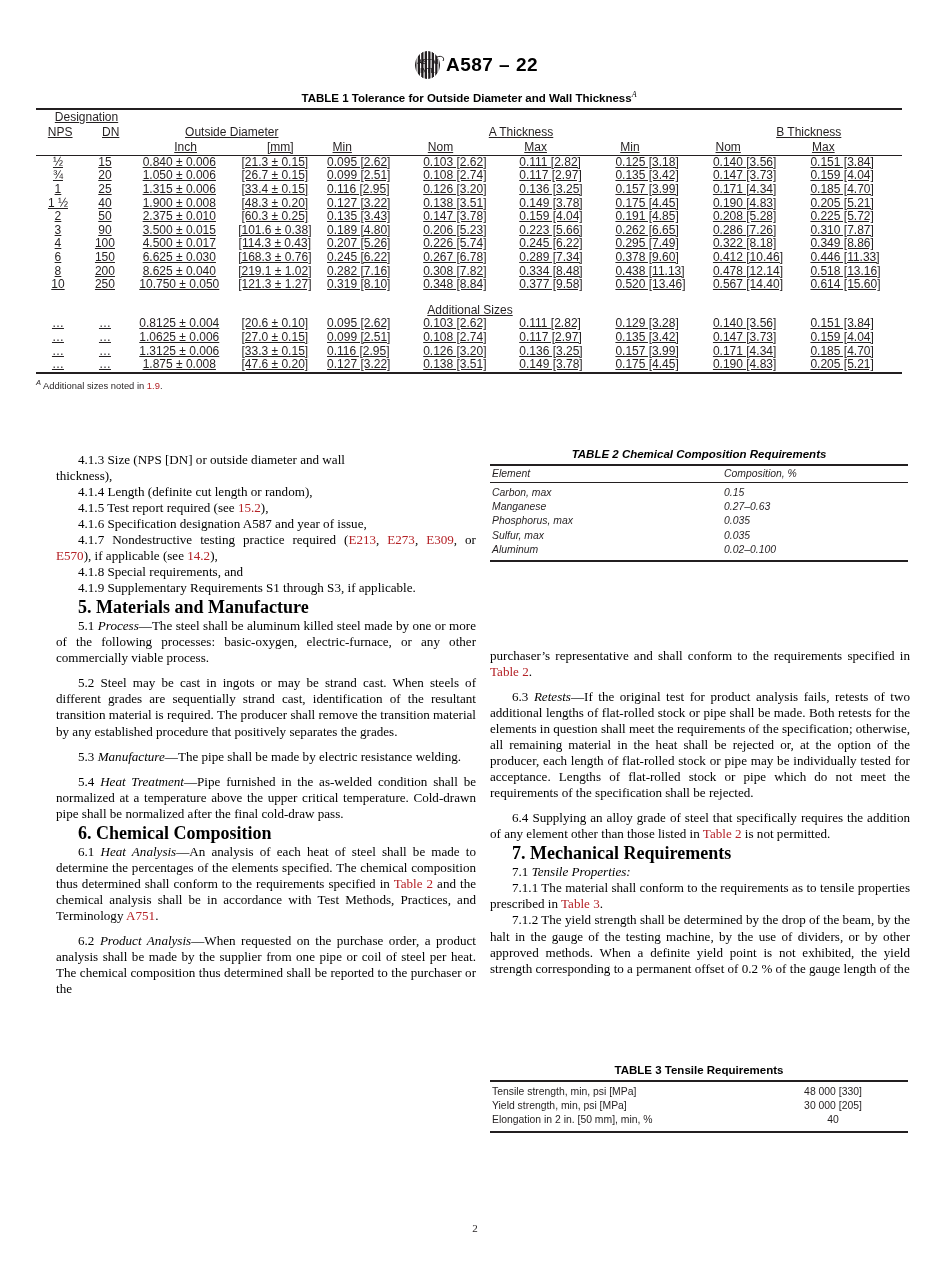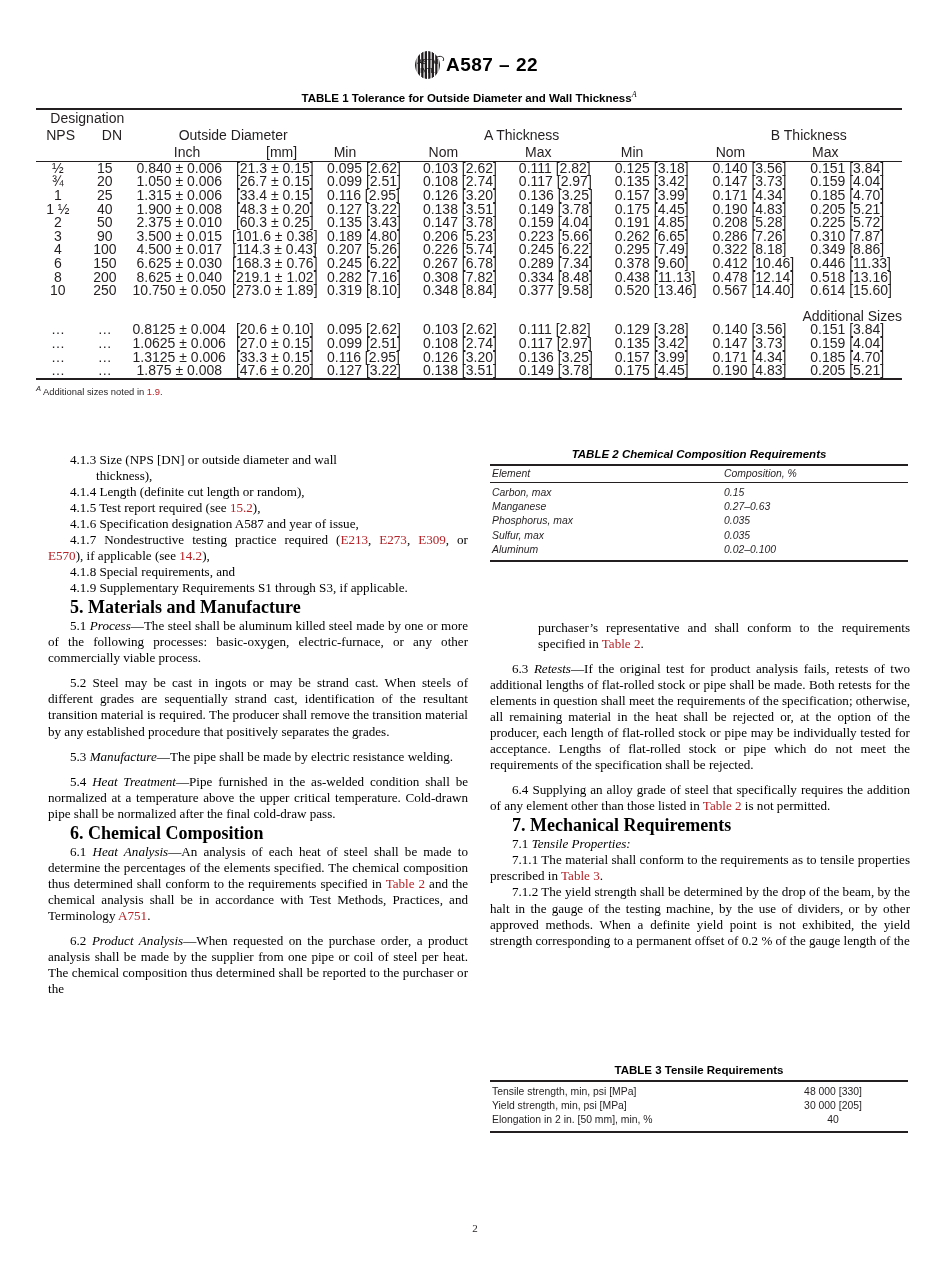--- a/index.html
+++ b/index.html
@@ -31,58 +31,59 @@
     font-weight:bold; font-size:11.5px; text-align:center;
     padding-bottom:4px;
   }
   .tbl-caption sup { font-family:"Liberation Serif", serif; font-style:italic; font-size:8px; font-weight:normal;}
   .rule-thick { border-top:2.2px solid #231f20; }
   .rule-thin  { border-top:1px solid #231f20; }
 
   table.t1 {
     width:100%; border-collapse:collapse;
     font-family:"Liberation Sans", sans-serif;
-    font-size:14px;
+    font-size:12px;
     color:#231f20;
+    text-decoration:underline;
   }
   table.t1 td, table.t1 th { padding:0; font-weight:normal; vertical-align:bottom; }
   .t1 .hdr-row td { padding-bottom:1px; }
   .t1 .row td { height:13.6px; line-height:13.6px; }
   .c-nps { width:52px; text-align:center; }
   .c-dn  { width:58px; text-align:center; }
   .c-inch{ width:115px; text-align:center; }
   .c-mm  { width:108px; text-align:center; }
   .c-num { width:106px; text-align:left; padding-left:6px !important; }
   .hdr-desig { text-align:center; }
   .t1 .spacer td { height:12px; }
-  .addl { text-align:right; padding-left:2px !important; }
+  .addl { text-align:center; padding-left:2px !important; }
   .dots { text-align:center; color:#231f20; }
 
   .t1-foot {
     font-family:"Liberation Sans", sans-serif;
     font-size:9.4px; color:#231f20;
     padding-top:4px;
   }
   .t1-foot sup { font-style:italic; font-size:7.5px; }
   .lnk { color:#b42126; }
 
   
   .col {
     position:absolute; width:420px;
     font-family:"Liberation Serif", serif;
     font-size:13.1px; line-height:1.225;
     text-align:justify;
     color:#000;
   }
-  .col-left  { left:48px; top:452px; }
-  .col-right { left:490px; top:620px; }
+  .col-left  { left:56px; top:452px; }
+  .col-right { left:490px; top:648px; }
 
   .col p { margin:0; text-indent:22px; }
   .col p.gap { margin-top:9px; }
-  .col p.cont { text-indent:0;margin-left:48px; }
+  .col p.cont { text-indent:0; }
   .sec-head {
     font-family:"Liberation Serif", serif;
     font-weight:bold; font-size:18px;
     margin:14px 0 7px 0; text-indent:0;
   }
   .it { font-style:italic; }
 
   
   .t2-wrap { position:absolute; left:490px; top:448px; width:418px;font-style:italic; }
   table.t2, table.t3 {
@@ -284,21 +285,21 @@
             <td class="c-num">0.308 [7.82]</td>
             <td class="c-num">0.334 [8.48]</td>
             <td class="c-num">0.438 [11.13]</td>
             <td class="c-num">0.478 [12.14]</td>
             <td class="c-num">0.518 [13.16]</td>
           </tr>
           <tr class="row">
             <td class="c-nps">10</td>
             <td class="c-dn">250</td>
             <td class="c-inch">10.750 ± 0.050</td>
-            <td class="c-mm">[273.0 ± 1.89]</td>
+            <td class="c-mm">[121.3 ± 1.27]</td>
             <td class="c-num">0.319 [8.10]</td>
             <td class="c-num">0.348 [8.84]</td>
             <td class="c-num">0.377 [9.58]</td>
             <td class="c-num">0.520 [13.46]</td>
             <td class="c-num">0.567 [14.40]</td>
             <td class="c-num">0.614 [15.60]</td>
           </tr>
           <tr class="spacer">
             <td colspan="10"></td>
           </tr>

